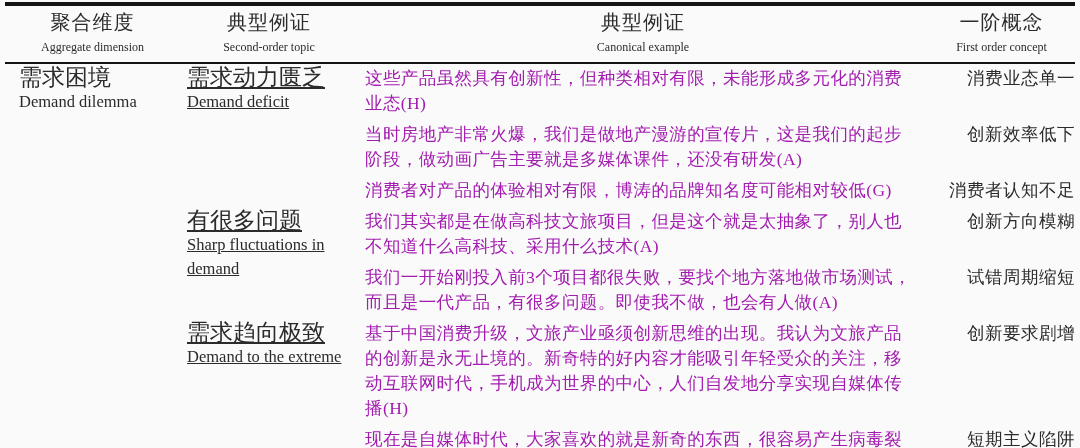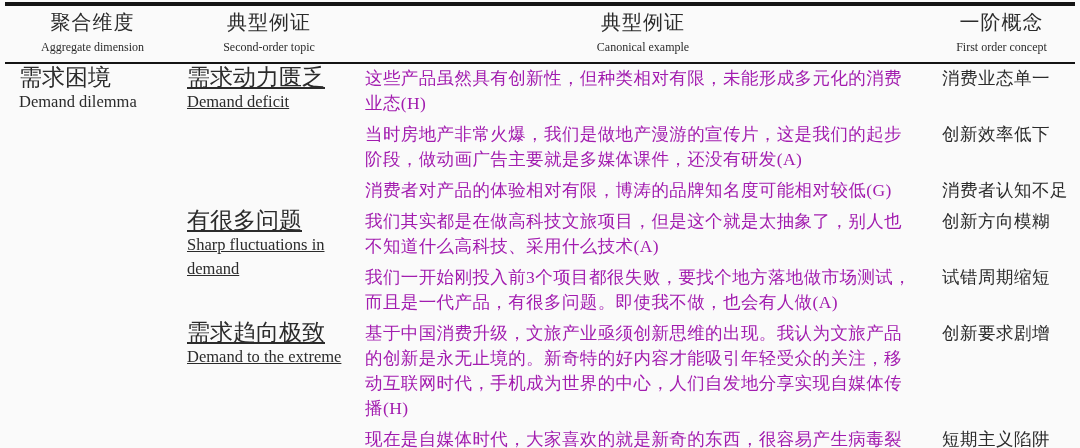--- a/index.html
+++ b/index.html
@@ -53,21 +53,21 @@
     line-height: 24px;
   }
   td.dim-cell   { padding-left: 14px; }
   td.topic-cell { padding-left: 7px;  padding-right: 10px; text-decoration: underline; }
   td.example-cell {
     padding-left: 7px;
     padding-right: 16px;
     color: #a21caf;
     letter-spacing: 0.4px;
   }
-  td.concept-cell { padding-left: 14px; white-space: nowrap; }
+  td.concept-cell { padding-left: 14px; white-space: nowrap; text-align: right; }
 
   .zh { display: block; font-size: 23px; line-height: 24px; }
   .en { display: block; font-size: 16.5px; line-height: 24px; }
   .example-text { font-size: 17.5px; }
   .concept-text { font-size: 17.5px; letter-spacing: 0.5px; }
 </style>
 </head>
 <body>
 
 <div class="table-wrap">

